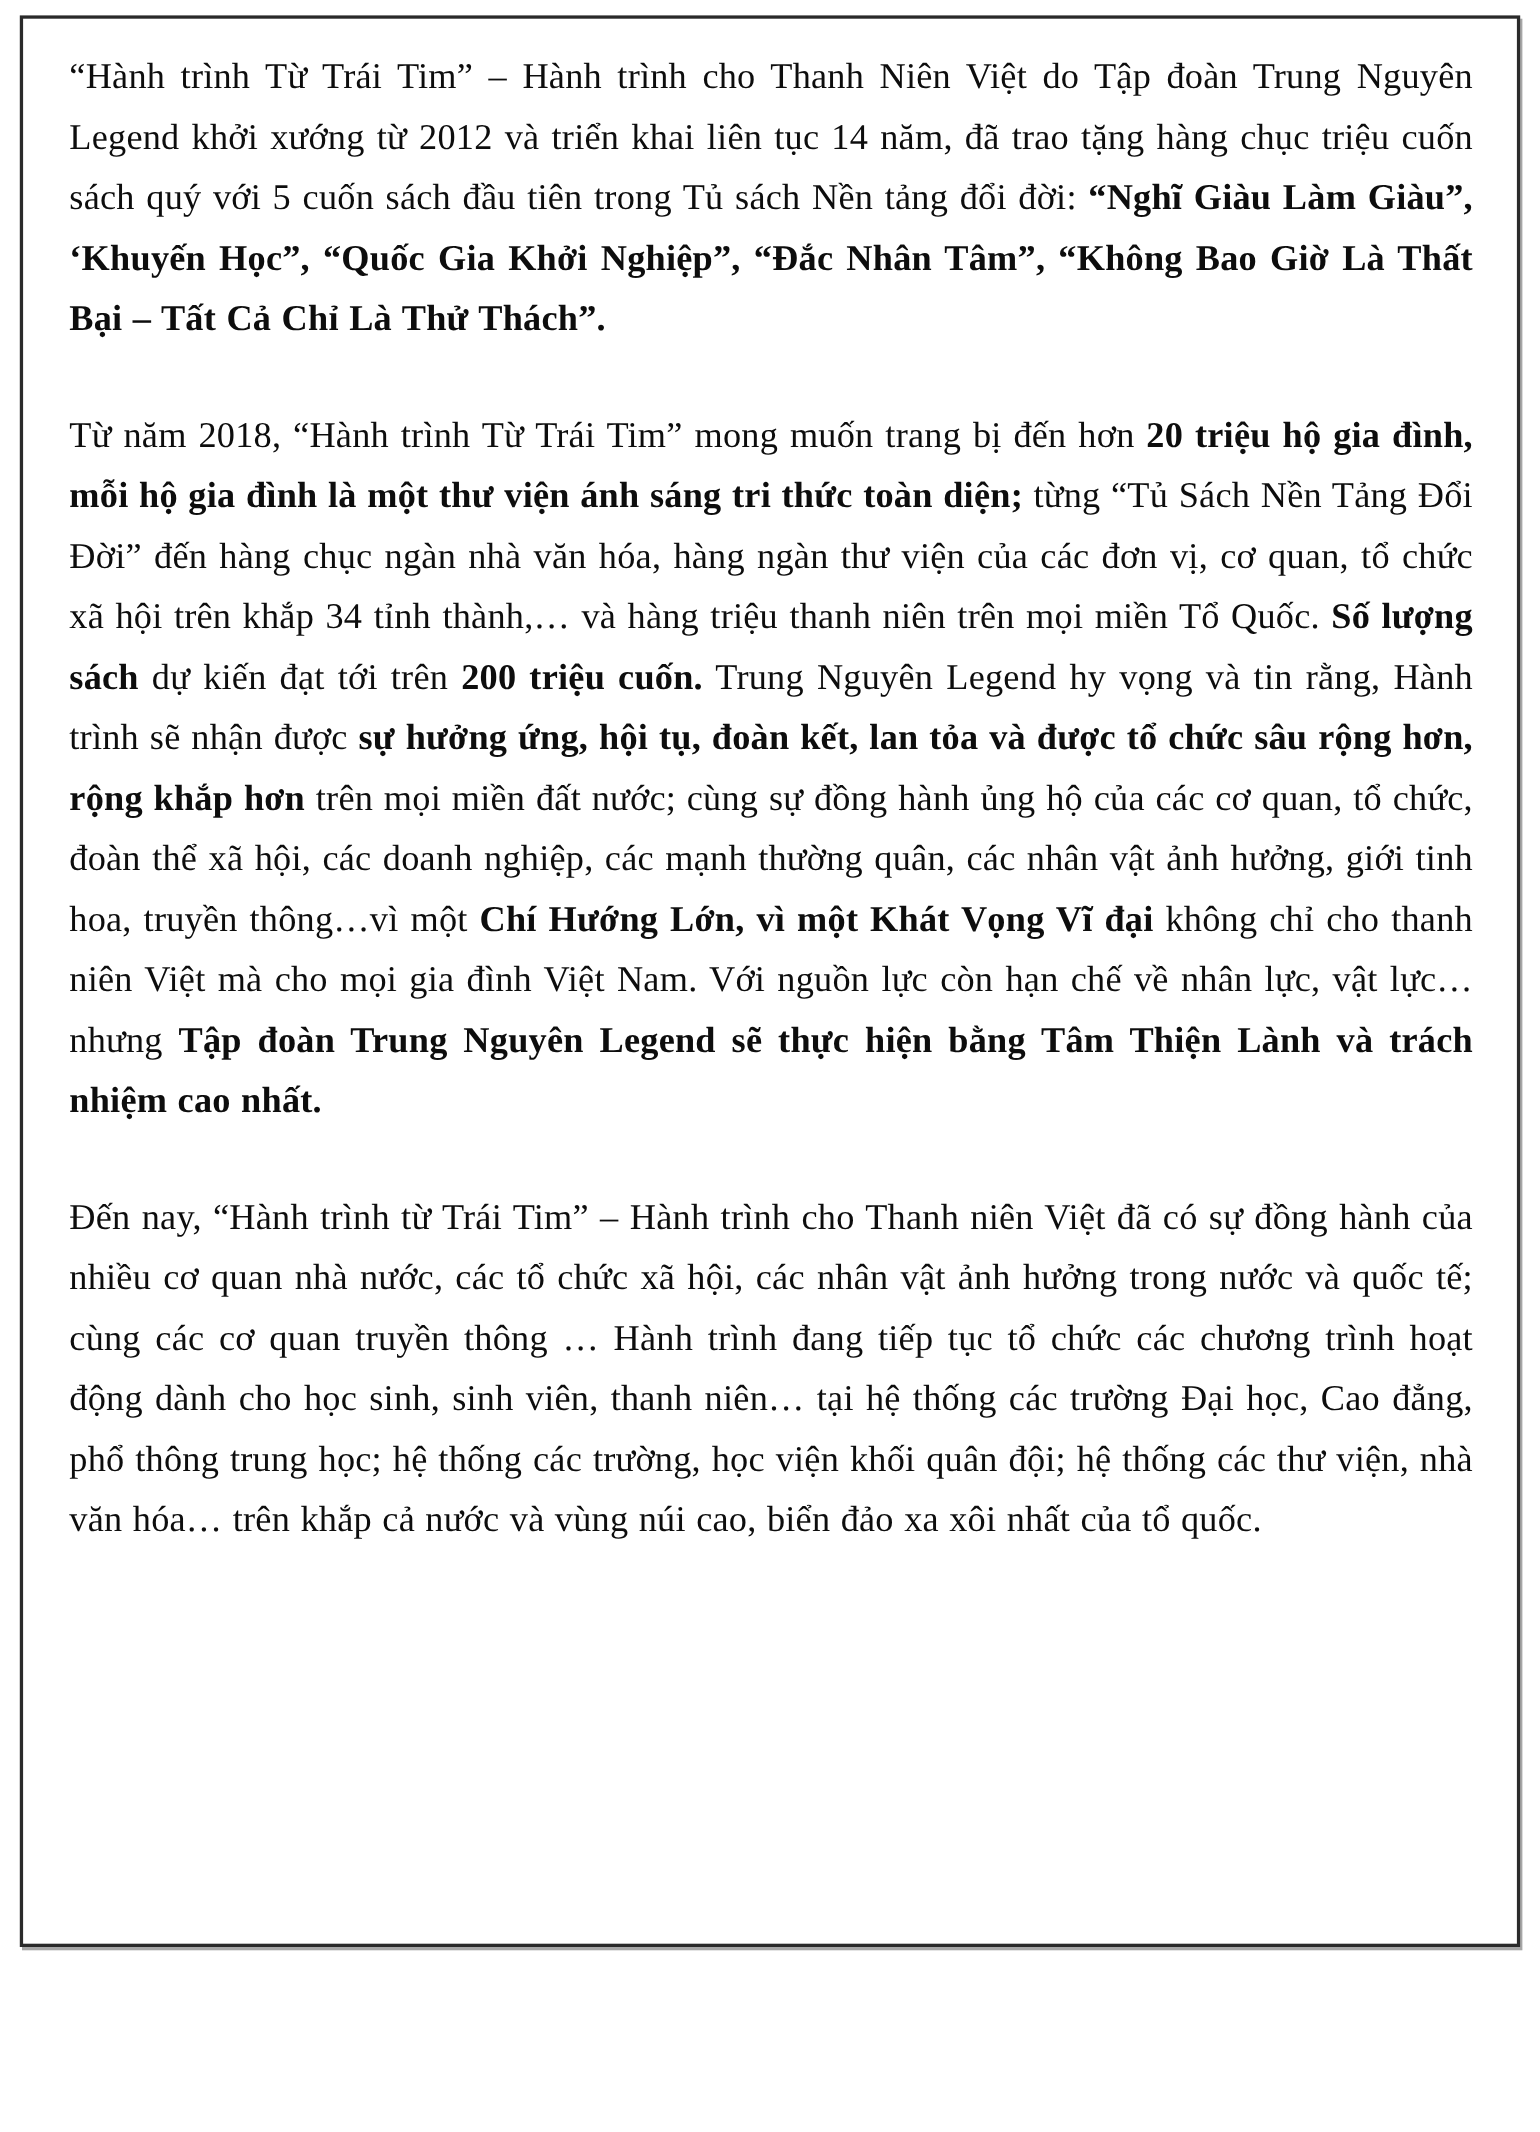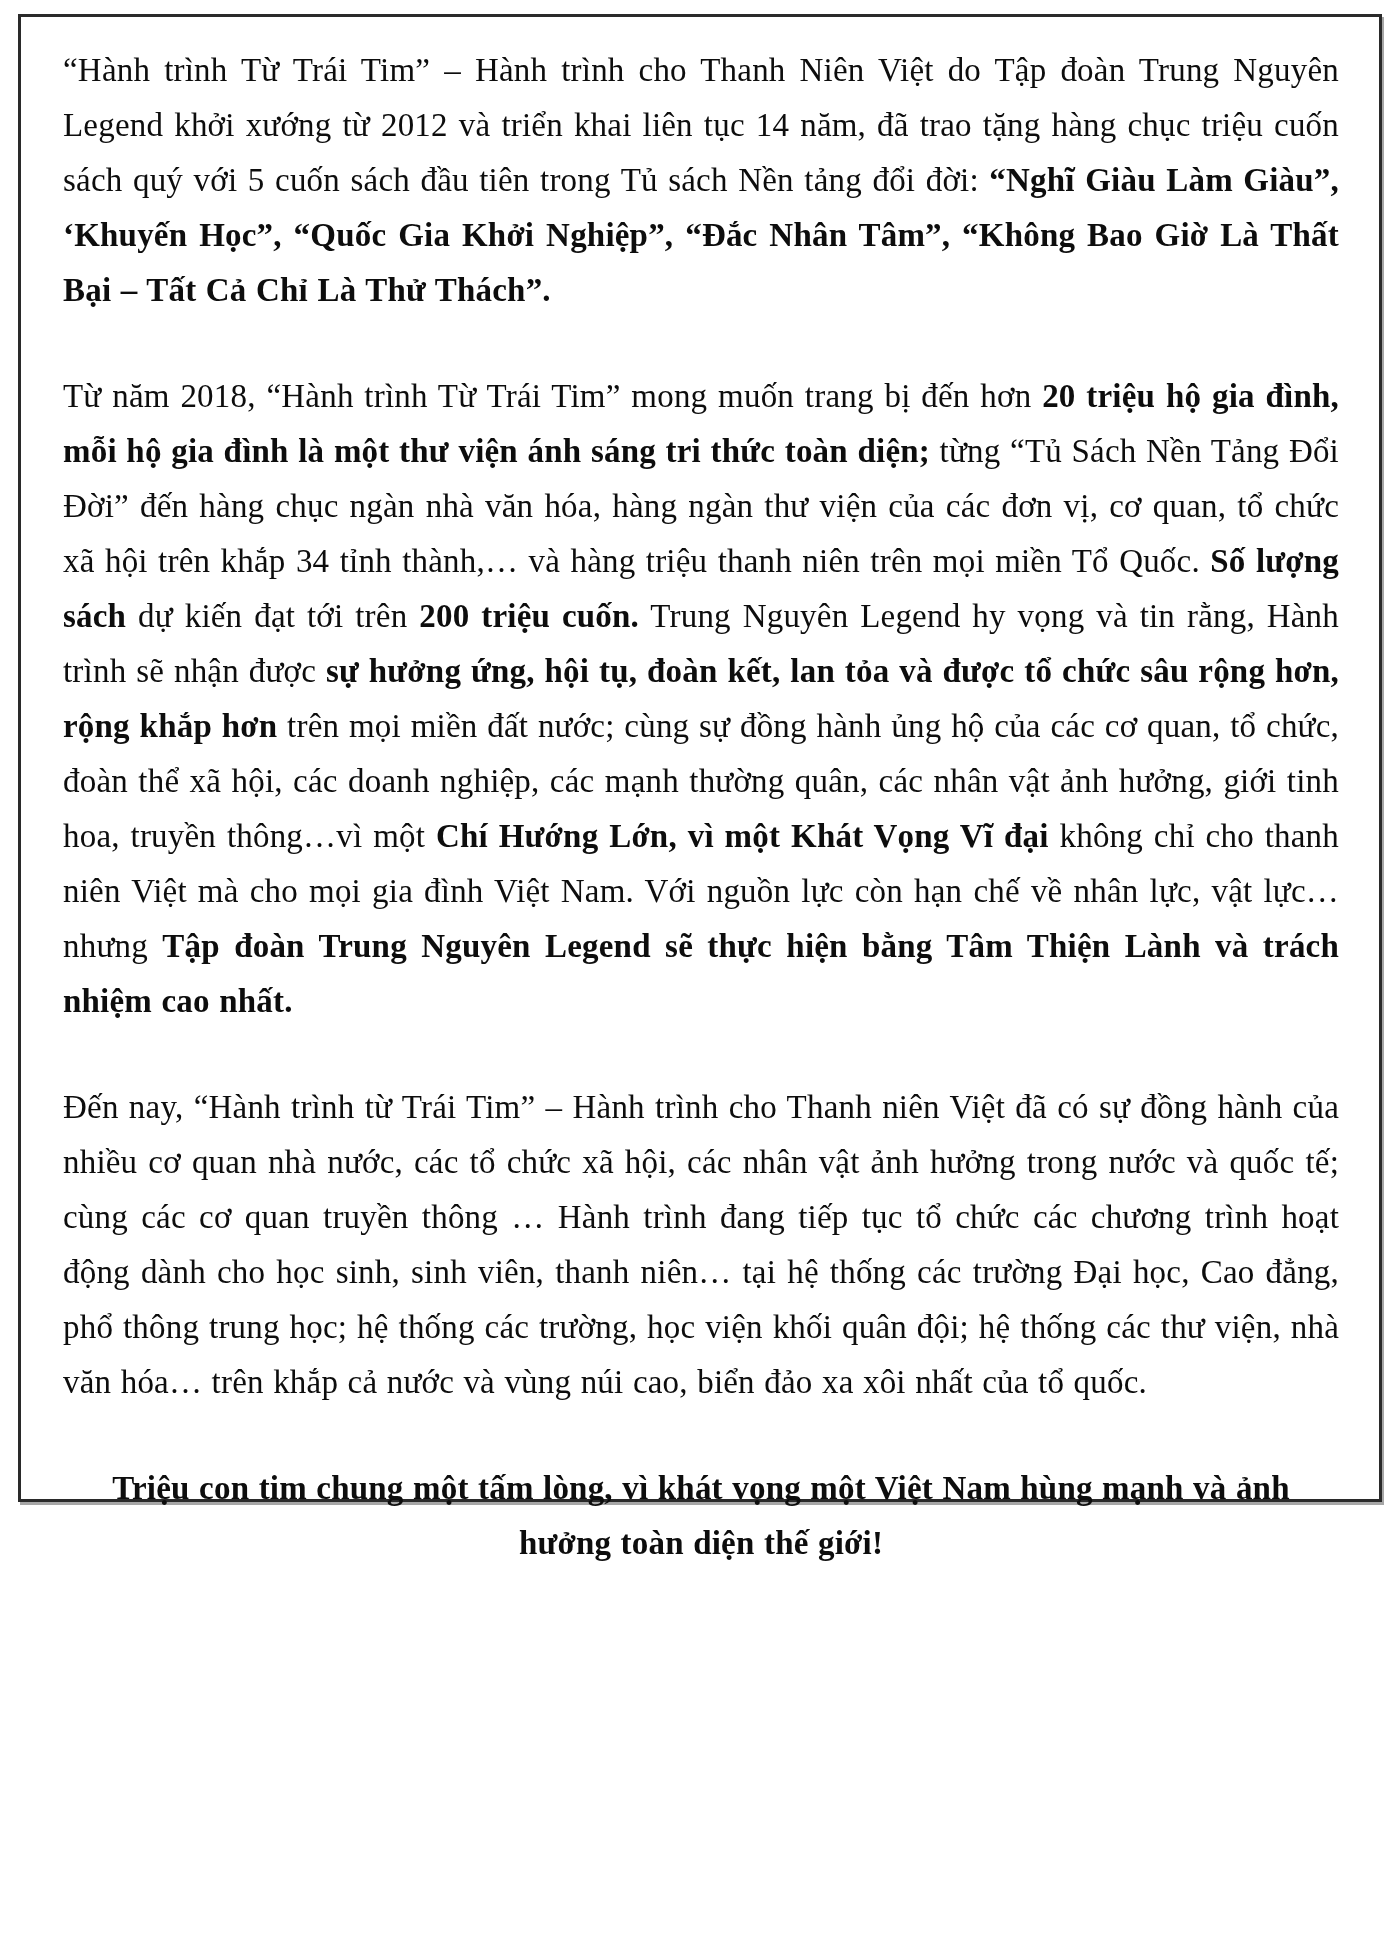--- a/index.html
+++ b/index.html
@@ -13,21 +13,21 @@
     position: relative;
     overflow: hidden;
     font-family: "Liberation Serif", "DejaVu Serif", serif;
     color: #0d0d0d;
   }
   .page-frame {
     position: absolute;
     left: 18px;
     top: 14px;
     width: 1364px;
-    height: 1488px;
+    height: 1756px;
     box-sizing: border-box;
     border: 3px solid #2a2a2a;
     box-shadow: 2px 3px 0 rgba(0,0,0,0.35);
     background: #ffffff;
     padding-left: 12px;
   }
   .doc-body {
     position: absolute;
     left: 42px;
     right: 40px;
@@ -53,15 +53,14 @@
   }
 </style>
 </head>
 <body>
 
 <div class="page-frame">
   <div class="doc-body">
       <p class="para justify"><span>“Hành trình Từ Trái Tim” – Hành trình cho Thanh Niên Việt do Tập đoàn Trung Nguyên Legend khởi xướng từ 2012 và triển khai liên tục 14 năm, đã trao tặng hàng chục triệu cuốn sách quý với 5 cuốn sách đầu tiên trong Tủ sách Nền tảng đổi đời: </span><span class="b">“Nghĩ Giàu Làm Giàu”, ‘Khuyến Học”, “Quốc Gia Khởi Nghiệp”, “Đắc Nhân Tâm”, “Không Bao Giờ Là Thất Bại – Tất Cả Chỉ Là Thử Thách”.</span></p>
       <p class="para justify"><span>Từ năm 2018, “Hành trình Từ Trái Tim” mong muốn trang bị đến hơn </span><span class="b">20 triệu hộ gia đình, mỗi hộ gia đình là một thư viện ánh sáng tri thức toàn diện;</span><span> từng “Tủ Sách Nền Tảng Đổi Đời” đến hàng chục ngàn nhà văn hóa, hàng ngàn thư viện của các đơn vị, cơ quan, tổ chức xã hội trên khắp 34 tỉnh thành,… và hàng triệu thanh niên trên mọi miền Tổ Quốc. </span><span class="b">Số lượng sách</span><span> dự kiến đạt tới trên </span><span class="b">200 triệu cuốn.</span><span> Trung Nguyên Legend hy vọng và tin rằng, Hành trình sẽ nhận được </span><span class="b">sự hưởng ứng, hội tụ, đoàn kết, lan tỏa và được tổ chức sâu rộng hơn, rộng khắp hơn</span><span> trên mọi miền đất nước; cùng sự đồng hành ủng hộ của các cơ quan, tổ chức, đoàn thể xã hội, các doanh nghiệp, các mạnh thường quân, các nhân vật ảnh hưởng, giới tinh hoa, truyền thông…vì một </span><span class="b">Chí Hướng Lớn, vì một Khát Vọng Vĩ đại</span><span> không chỉ cho thanh niên Việt mà cho mọi gia đình Việt Nam. Với nguồn lực còn hạn chế về nhân lực, vật lực…nhưng </span><span class="b">Tập đoàn Trung Nguyên Legend sẽ thực hiện bằng Tâm Thiện Lành và trách nhiệm cao nhất.</span></p>
       <p class="para justify"><span>Đến nay, “Hành trình từ Trái Tim” – Hành trình cho Thanh niên Việt đã có sự đồng hành của nhiều cơ quan nhà nước, các tổ chức xã hội, các nhân vật ảnh hưởng trong nước và quốc tế; cùng các cơ quan truyền thông … Hành trình đang tiếp tục tổ chức các chương trình hoạt động dành cho học sinh, sinh viên, thanh niên… tại hệ thống các trường Đại học, Cao đẳng, phổ thông trung học; hệ thống các trường, học viện khối quân đội; hệ thống các thư viện, nhà văn hóa… trên khắp cả nước và vùng núi cao, biển đảo xa xôi nhất của tổ quốc.</span></p>
-      <p class="para center"><span class="b">Triệu con tim chung một tấm lòng, vì khát vọng một Việt Nam hùng mạnh và ảnh hưởng toàn diện thế giới!</span></p>
     </div>
 </div>
 
 </body></html>

